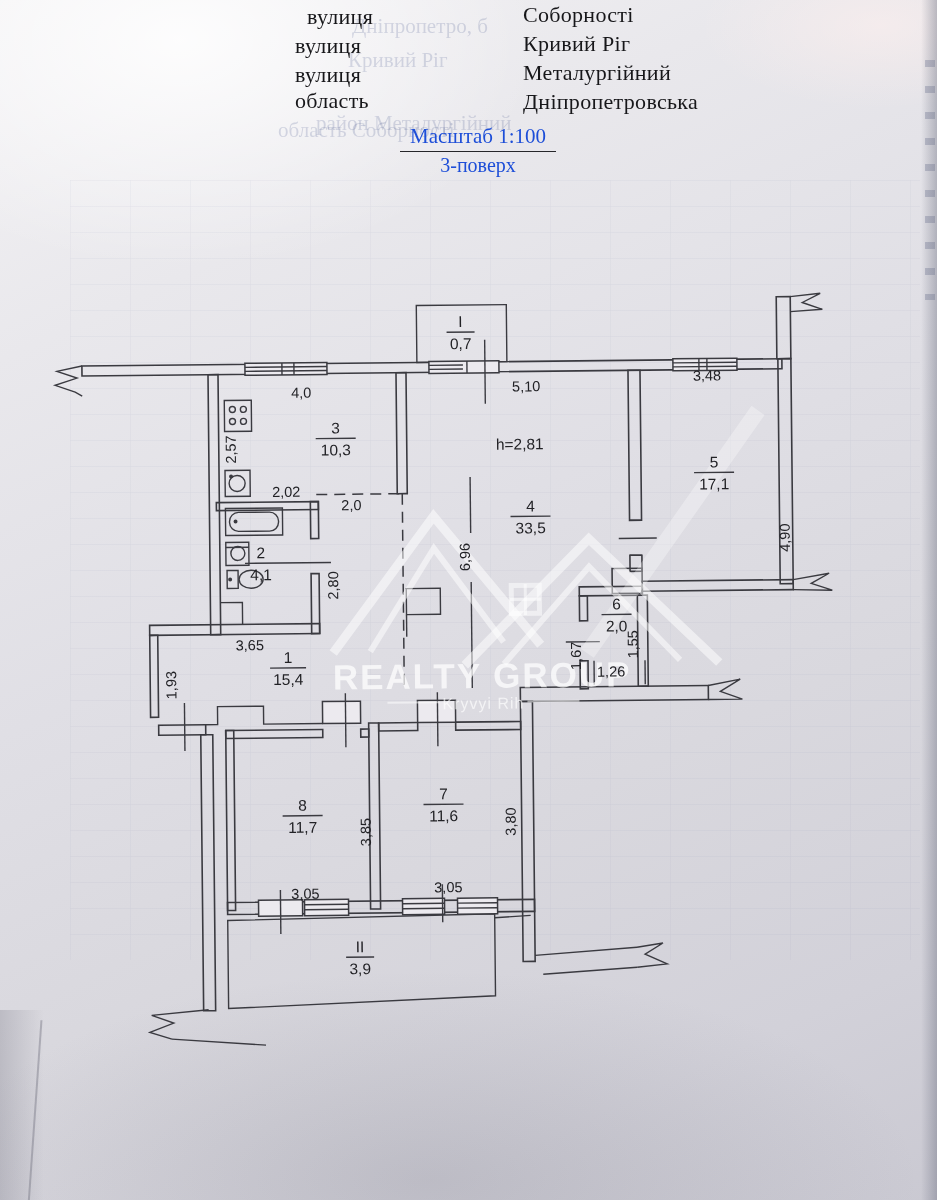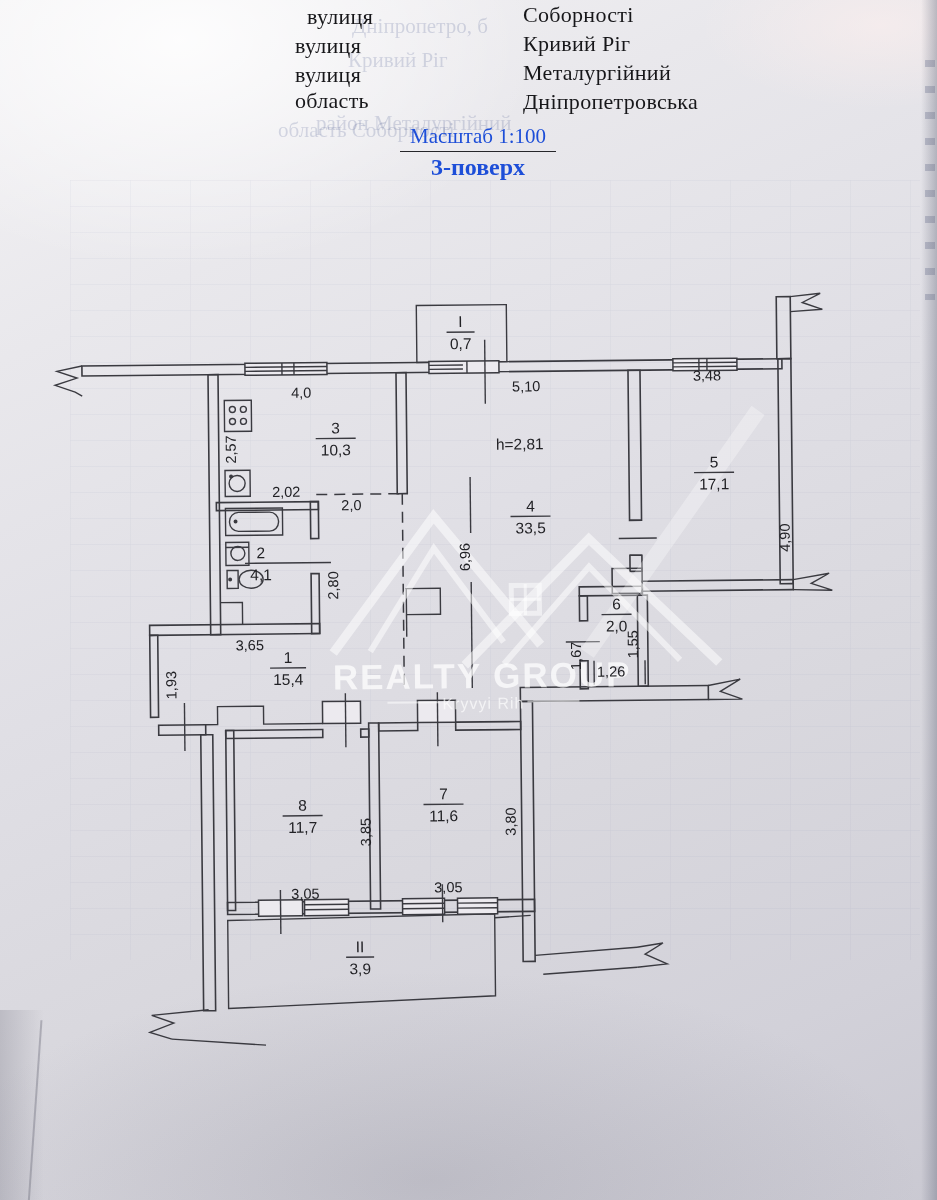--- a/index.html
+++ b/index.html
@@ -22,21 +22,21 @@
         repeating-linear-gradient(to right, rgba(110,120,160,.45) 0 1px, transparent 1px 60px);}
   .ghost-col{position:absolute;right:2px;top:60px;width:10px;height:240px;opacity:.5;pointer-events:none;
        background:repeating-linear-gradient(to bottom, rgba(60,70,110,.5) 0 7px, transparent 7px 26px);}
 
   .header{position:absolute;left:0;top:0;width:937px;}
   .hdr-row{position:absolute;font-size:22px;color:#17171a;letter-spacing:.3px;white-space:nowrap;}
   .hdr-label{left:295px;}
   .hdr-value{left:523px;}
   .scale-wrap{position:absolute;left:400px;top:124px;text-align:center;color:#1d4ed8;}
   .scale-title{font-size:21px;border-bottom:1.6px solid #26262a;padding:0 10px 2px 10px;}
-  .scale-floor{font-size:24px;margin-top:2px;font-weight:bold;}
+  .scale-floor{font-size:20px;margin-top:2px;}
 
   .bleed{position:absolute;color:rgba(70,85,140,.20);filter:blur(.7px);font-size:21px;white-space:nowrap;pointer-events:none;}
 
   svg.plan{position:absolute;left:0;top:0;}
   .w{fill:none;stroke:#3a3a40;stroke-width:1.6;}
   .thin{fill:none;stroke:#3a3a40;stroke-width:1.4;}
   .white{fill:#eceaef;stroke:#3a3a40;stroke-width:1.5;}
   .dash{fill:none;stroke:#3a3a40;stroke-width:1.5;stroke-dasharray:11 7;}
   text.lb{font-family:"Liberation Sans", sans-serif;font-size:15.5px;fill:#222226;text-anchor:middle;}
   text.dim{font-family:"Liberation Sans", sans-serif;font-size:14.5px;fill:#222226;text-anchor:middle;}

